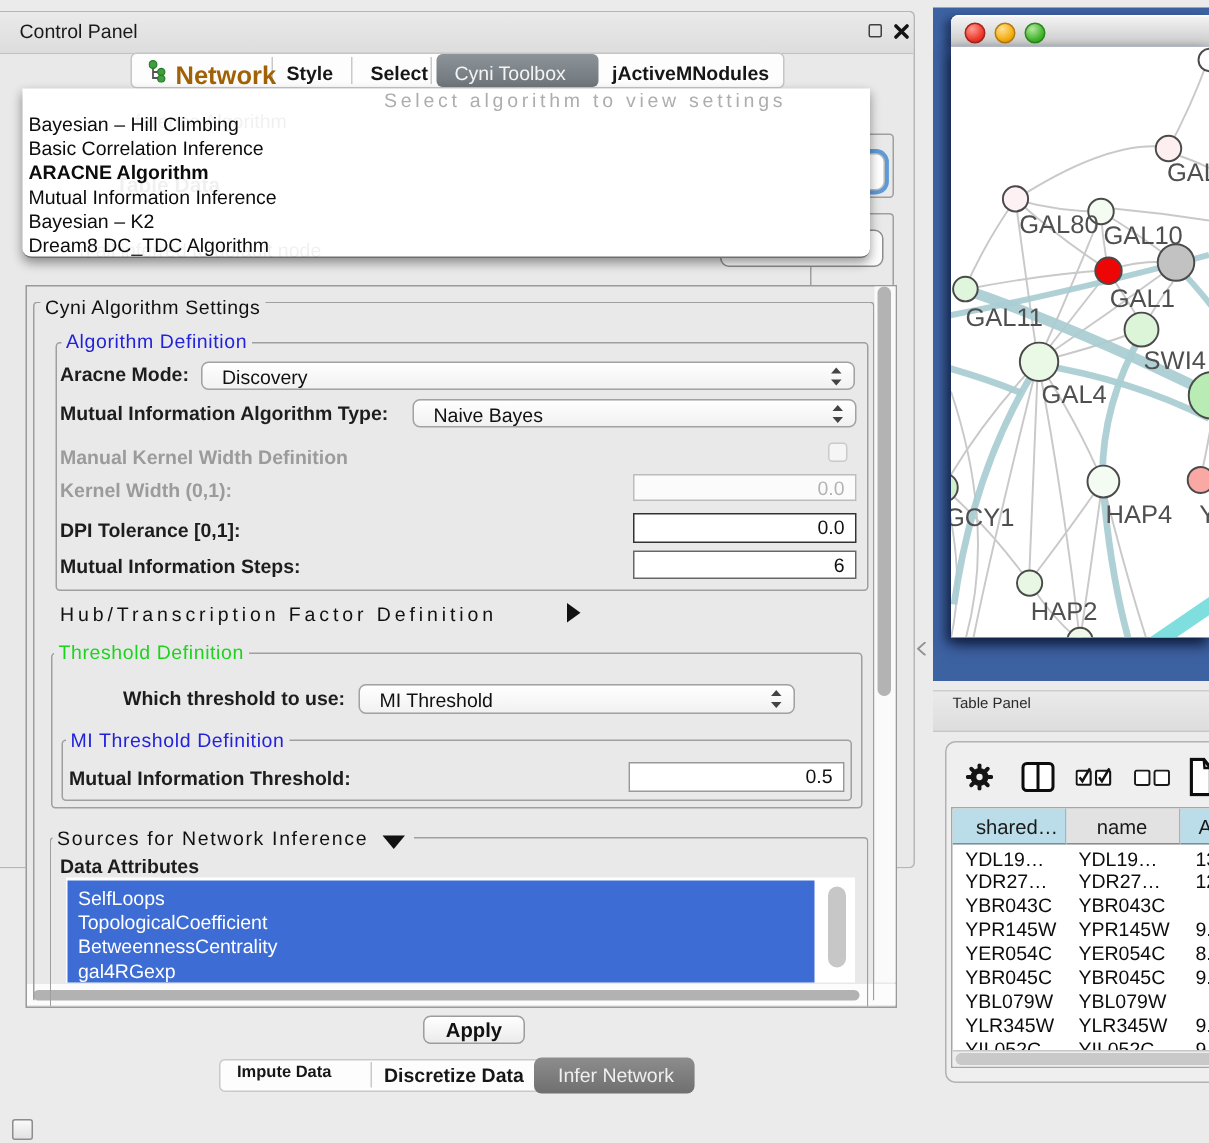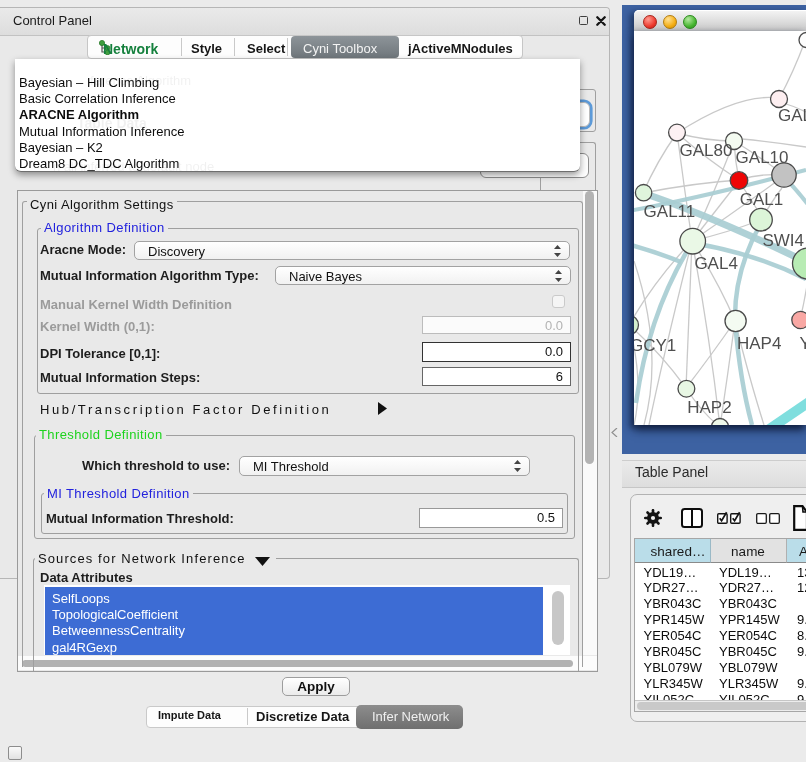--- a/index.html
+++ b/index.html
@@ -38,21 +38,21 @@
   <div class="abs" style="left:234px;top:30px;width:1px;height:18px;background:#c9c9c9;"></div>
   <div class="abs" style="left:287px;top:30px;width:1px;height:18px;background:#c9c9c9;"></div>
   <div class="abs" style="left:291px;top:28px;width:108px;height:22px;border-radius:4px;
        background:linear-gradient(#8d9499,#6f767b);"></div>
   <svg class="abs" style="left:99px;top:32px;" width="12" height="15" viewBox="0 0 12 15">
     <path d="M3 4 L3 12 L8 12 M3 8 L8 8" stroke="#555" stroke-width="1.2" fill="none"></path>
     <circle cx="3" cy="3" r="2.6" fill="#3f9e3f" stroke="#2a7a2a" stroke-width="0.8"></circle>
     <circle cx="8.5" cy="8" r="2.4" fill="#3f9e3f" stroke="#2a7a2a" stroke-width="0.8"></circle>
     <circle cx="8.5" cy="12.5" r="2.4" fill="#3f9e3f" stroke="#2a7a2a" stroke-width="0.8"></circle>
   </svg>
-  <div class="abs b" style="left:103px;top:33px;font-size:14px;color:#15803d;">Network</div>
+  <div class="abs b" style="left:117px;top:33px;font-size:17px;color:#a16207;">Network</div>
   <div class="abs b" style="left:191px;top:33px;font-size:13px;color:#161616;">Style</div>
   <div class="abs b" style="left:247px;top:33px;font-size:13px;color:#161616;">Select</div>
   <div class="abs" style="left:303px;top:33px;font-size:13px;color:#f3f3f3;">Cyni Toolbox</div>
   <div class="abs b" style="left:408px;top:33px;font-size:13px;color:#161616;">jActiveMNodules</div>
 
   <div class="abs" style="left:540px;top:81px;width:54px;height:41px;border:1px solid #9f9f9f;border-radius:3px;"></div>
   <div class="abs" style="left:500px;top:94px;width:88px;height:23px;border-radius:6px;background:#fff;
        border:1px solid #bbb; box-shadow:0 0 0 2.6px #5d9ad8;"></div>
   <div class="abs" style="left:540px;top:134px;width:54px;height:60px;border:1px solid #9f9f9f;border-radius:3px;border-bottom:none;"></div>
   <div class="abs" style="left:480px;top:145px;width:107px;height:23px;border-radius:6px;background:#fdfdfd;
@@ -138,20 +138,21 @@
   <div class="abs" style="left:45px;top:579px;width:498px;height:68px;background:#3d6cd4;"></div>
   <div class="abs" style="left:52px;top:583px;font-size:13px;color:#fff;line-height:16.2px;">
     SelfLoops<br>TopologicalCoefficient<br>BetweennessCentrality<br>gal4RGexp</div>
   <div class="abs" style="left:552px;top:583px;width:12px;height:54px;background:#c7c7c7;border-radius:6px;"></div>
 
   <div class="abs" id="popup" style="left:15px;top:51px;width:565px;height:112px;background:#fff;
        border-radius:0 0 6px 6px;border-bottom:1px solid #6e6e6e;box-shadow:0 3px 7px rgba(0,0,0,0.4);">
     <div class="abs" style="left:75px;top:14px;font-size:13px;color:rgba(0,0,0,0.06);">ference Algorithm</div>
     <div class="abs b" style="left:62px;top:56px;font-size:14px;color:rgba(0,0,0,0.06);text-align:center;">Table Data</div>
     <div class="abs" style="left:38px;top:100px;font-size:13px;color:rgba(0,0,0,0.06);">n all inferred to default node</div>
+    <div class="abs" style="left:241px;top:0px;font-size:13px;letter-spacing:2.5px;color:#adadad;">Select algorithm to view settings</div>
     <div class="abs" style="left:4px;top:16px;font-size:13px;color:#0c0c0c;line-height:16.2px;white-space:nowrap;">
       Bayesian – Hill Climbing<br>Basic Correlation Inference<br><span class="b">ARACNE Algorithm</span><br>Mutual Information Inference<br>Bayesian – K2<br>Dream8 DC_TDC Algorithm</div>
   </div>
 
   <div class="abs" style="left:282px;top:669px;width:68px;height:19px;border:1px solid #9d9d9d;border-radius:5px;
        background:linear-gradient(#ffffff,#ebebeb);text-align:center;font-size:13.5px;font-weight:600;
        color:#111;padding-top:1px;box-sizing:border-box;">Apply</div>
 
   <div class="abs" style="left:146px;top:698px;width:317px;height:22px;background:#fdfdfd;
        border:1px solid #c9c9c9;border-radius:4px;box-sizing:border-box;"></div>
@@ -256,21 +257,21 @@
     <text x="-4" y="319.5">GCY1</text>
     <text x="103" y="317.5">HAP4</text>
     <text x="165.5" y="317.5">YJ</text>
     <text x="53.2" y="382">HAP2</text>
   </g>
 </svg>
 </div>
 
 <div class="abs" style="left:622px;top:459.5px;width:184px;height:26.5px;
      background:linear-gradient(#eaeaea,#dddddd);border-top:1px solid #cdcdcd;border-bottom:1px solid #c6c6c6;"></div>
-<div class="abs" style="left:635px;top:464px;font-size:14px;color:#2a2a2a;">Table Panel</div>
+<div class="abs" style="left:635px;top:464px;font-size:10px;color:#2a2a2a;">Table Panel</div>
 
 <div class="abs" style="left:629.5px;top:494px;width:185px;height:226px;background:#efefef;
      border:1px solid #b2b2b2;border-radius:7px;"></div>
 
 <svg class="abs" style="left:644px;top:509px;" width="18" height="18" viewBox="0 0 18 18">
   <g fill="#141414">
       <circle cx="9" cy="9" r="6"></circle>
   <g stroke="#141414" stroke-width="2.6" stroke-linecap="round">
     <line x1="9" y1="1.2" x2="9" y2="4"></line>
         <line x1="9" y1="14" x2="9" y2="16.8"></line>

